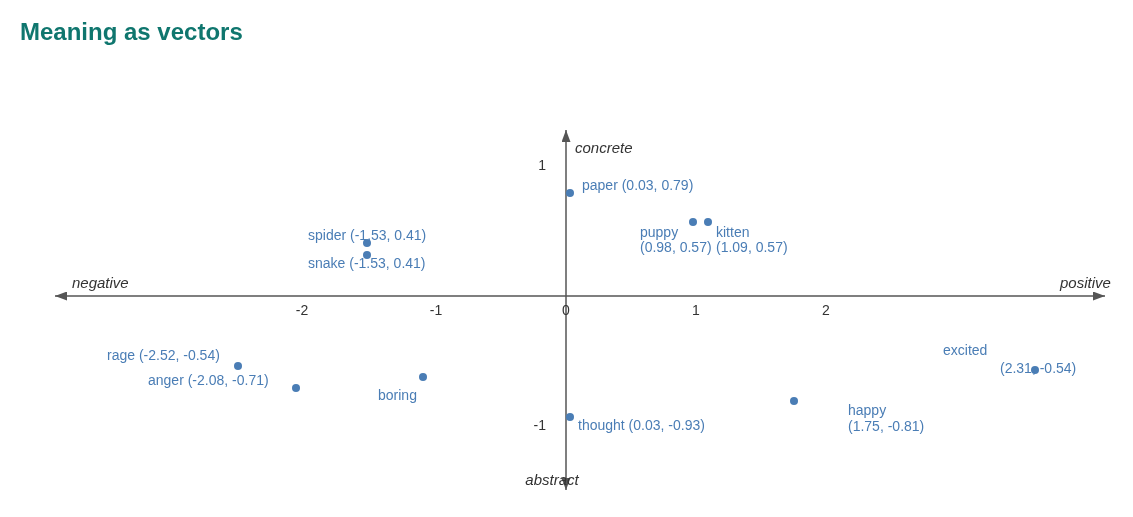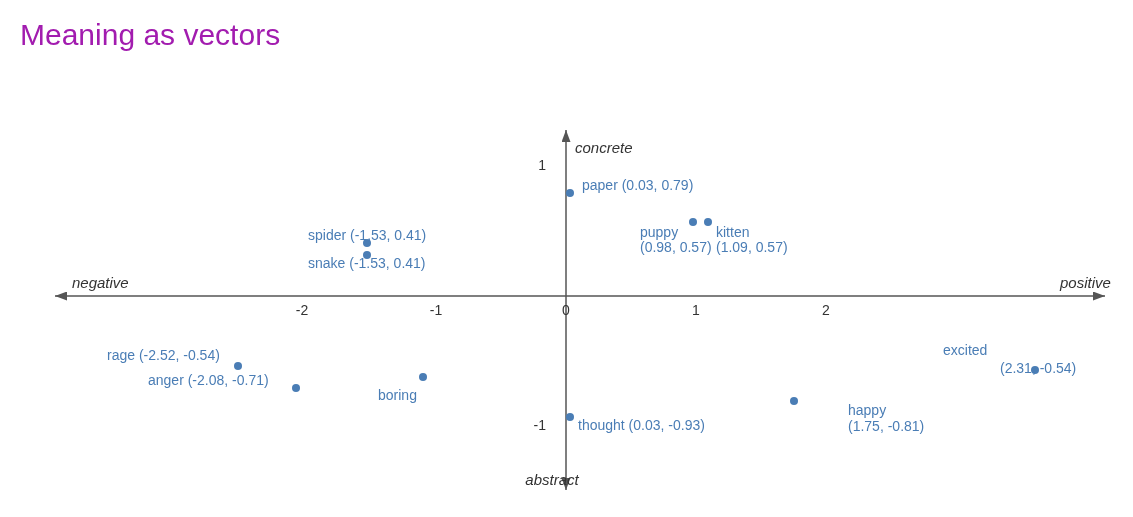--- a/index.html
+++ b/index.html
@@ -8,23 +8,23 @@
       height: 517px;
       background: #fff;
       font-family: 'Segoe UI', Arial, sans-serif;
       overflow: hidden;
       position: relative;
     }
     .title {
       position: absolute;
       top: 18px;
       left: 20px;
-      font-size: 30px;
-      font-weight: 400;
-      color: #a21caf;
+      font-size: 24px;
+      font-weight: 700;
+      color: #0f766e;
     }
     .chart-area {
       position: absolute;
       top: 75px;
       left: 0;
       width: 1133px;
       height: 442px;
     }
     svg {
       width: 1133px;

